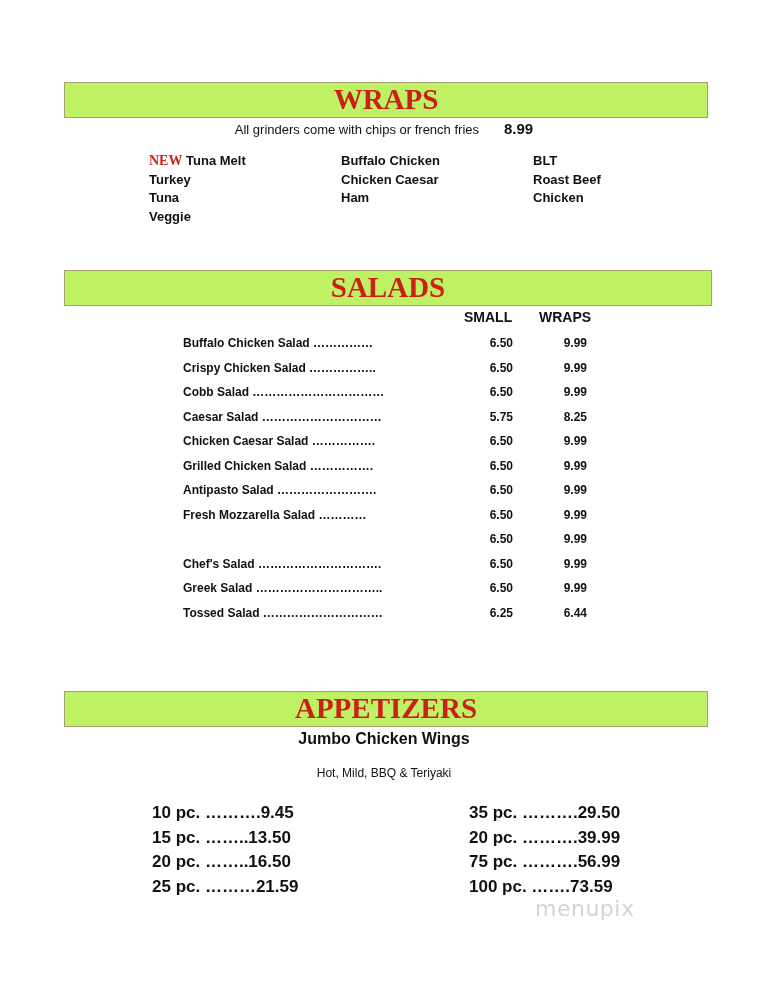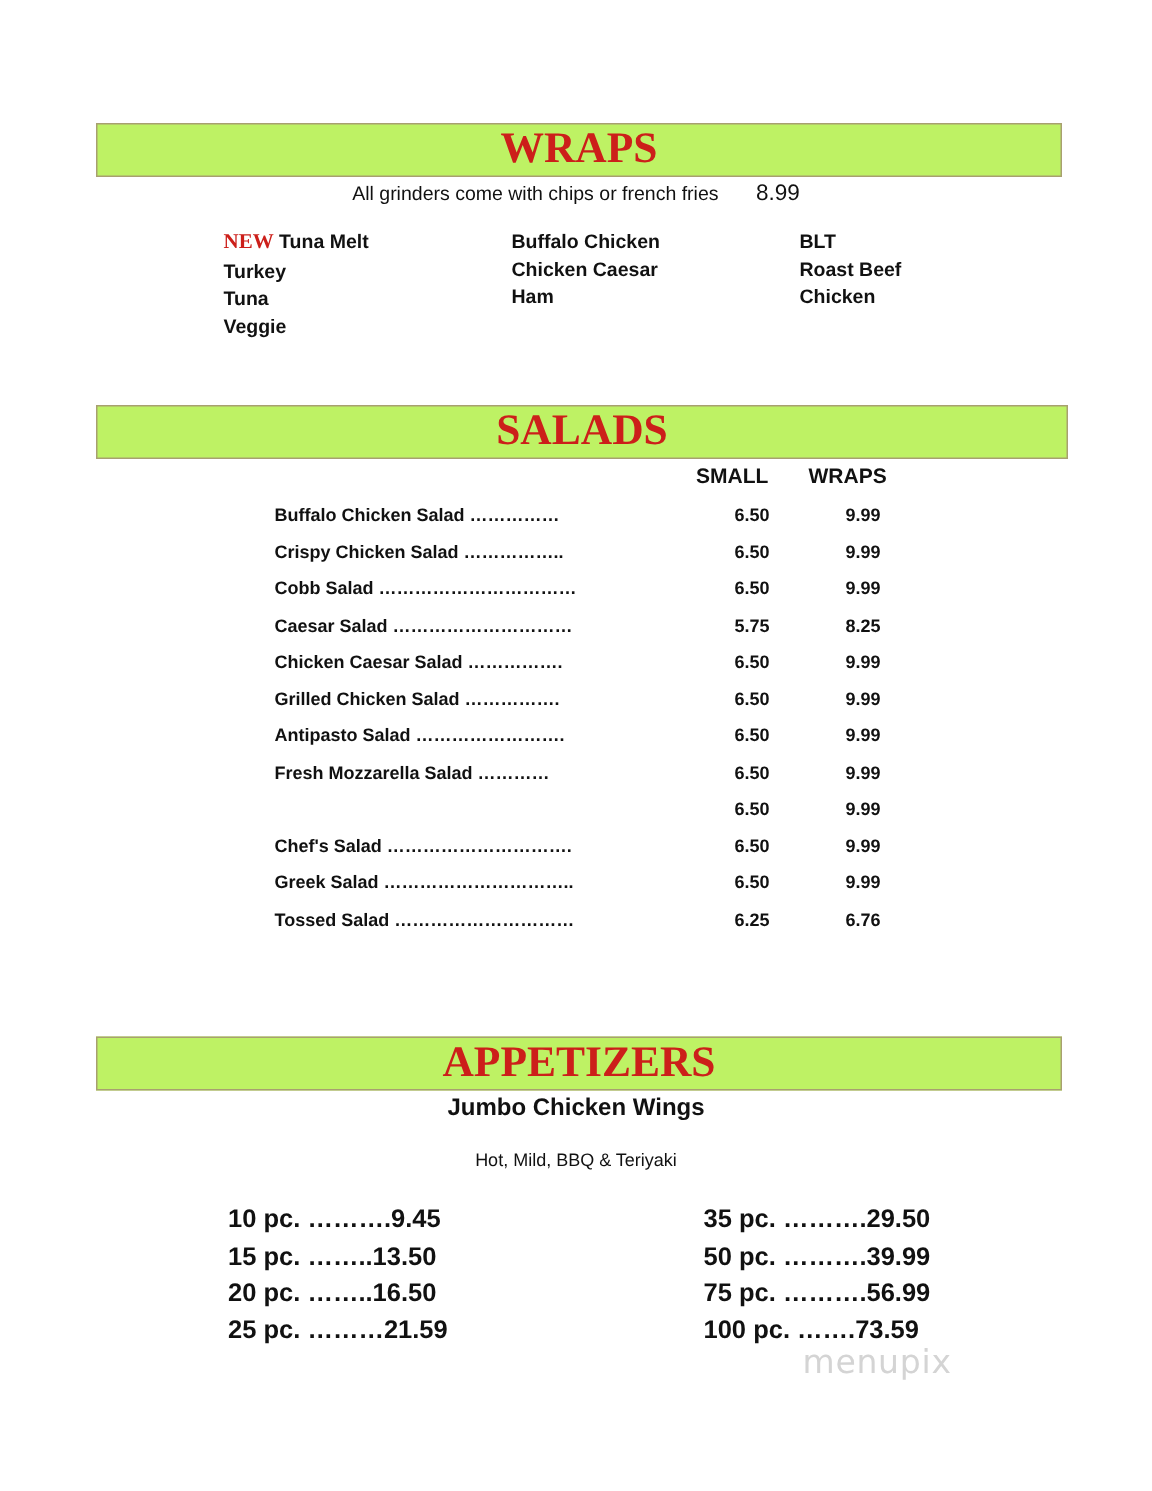--- a/index.html
+++ b/index.html
@@ -6,21 +6,21 @@
   body { width:768px; height:994px; position:relative; overflow:hidden;
          font-family:"Liberation Sans", "DejaVu Sans", sans-serif; color:#111; }
   .banner { position:absolute; left:64px; background:#bef264; border:1px solid #a8a070;
             box-sizing:border-box; text-align:center; }
   .banner h2 { margin:0; font-family:"Liberation Serif", serif; font-weight:bold;
                color:#cc1f1a; font-size:29px; line-height:33px; }
   #wraps-banner { top:82px; width:644px; height:36px; }
   #salads-banner { top:270px; width:648px; height:36px;text-align:center; }
   #app-banner { top:691px; width:644px; height:36px; }
   .note { position:absolute; left:0; width:768px; text-align:center; font-size:13px; }
-  .note .price { font-weight:normal; font-size:15px; margin-left:25px; }
+  .note .price { font-weight:bold; font-size:15px; margin-left:25px; }
   .wrap-col { position:absolute; top:152px; font-weight:bold; font-size:13px; line-height:18.5px; }
   .wrap-col div { white-space:nowrap; }
   .new { font-family:"Liberation Serif", serif; color:#cc1f1a; font-weight:bold; font-size:14px; }
   .salad-head { position:absolute; top:309px; font-weight:bold; font-size:14px; }
   .salad-list { position:absolute; top:331px; left:183px; width:420px; }
   .salad-row { position:relative; height:24.5px; font-weight:bold; font-size:12px; line-height:24px; }
   .salad-row .nm { position:absolute; left:0; white-space:nowrap; }
   .salad-row .sm { position:absolute; left:260px; width:70px; text-align:right; }
   .salad-row .lg { position:absolute; left:334px; width:70px; text-align:right; }
   .center-text { position:absolute; left:0; width:768px; text-align:center; }
@@ -111,35 +111,35 @@
       <span class="lg">9.99</span>
     </div>
   <div class="salad-row">
       <span class="nm">Greek Salad …………………………..</span>
       <span class="sm">6.50</span>
       <span class="lg">9.99</span>
     </div>
   <div class="salad-row">
       <span class="nm">Tossed Salad …………………………</span>
       <span class="sm">6.25</span>
-      <span class="lg">6.76</span>
+      <span class="lg">6.44</span>
     </div>
 </div>
 
 <div class="banner" id="app-banner">
   <h2>APPETIZERS</h2>
 </div>
 <div class="center-text" style="top:730px; font-weight:bold; font-size:16px;">Jumbo Chicken Wings</div>
 <div class="center-text" style="top:766px; font-size:12px;">Hot, Mild, BBQ &amp; Teriyaki</div>
 <div class="wing-col" style="left:152px;">
   <div>10 pc. ……….9.45</div>
   <div>15 pc. ……..13.50</div>
   <div>20 pc. ……..16.50</div>
   <div>25 pc. ………21.59</div>
 </div>
 <div class="wing-col" style="left:469px;">
   <div>35 pc. ……….29.50</div>
-  <div>50 pc. ……….39.99</div>
+  <div>20 pc. ……….39.99</div>
   <div>75 pc. ……….56.99</div>
   <div>100 pc. …….73.59</div>
 </div>
 
 <div class="watermark">menupix</div>
 
 </body></html>

